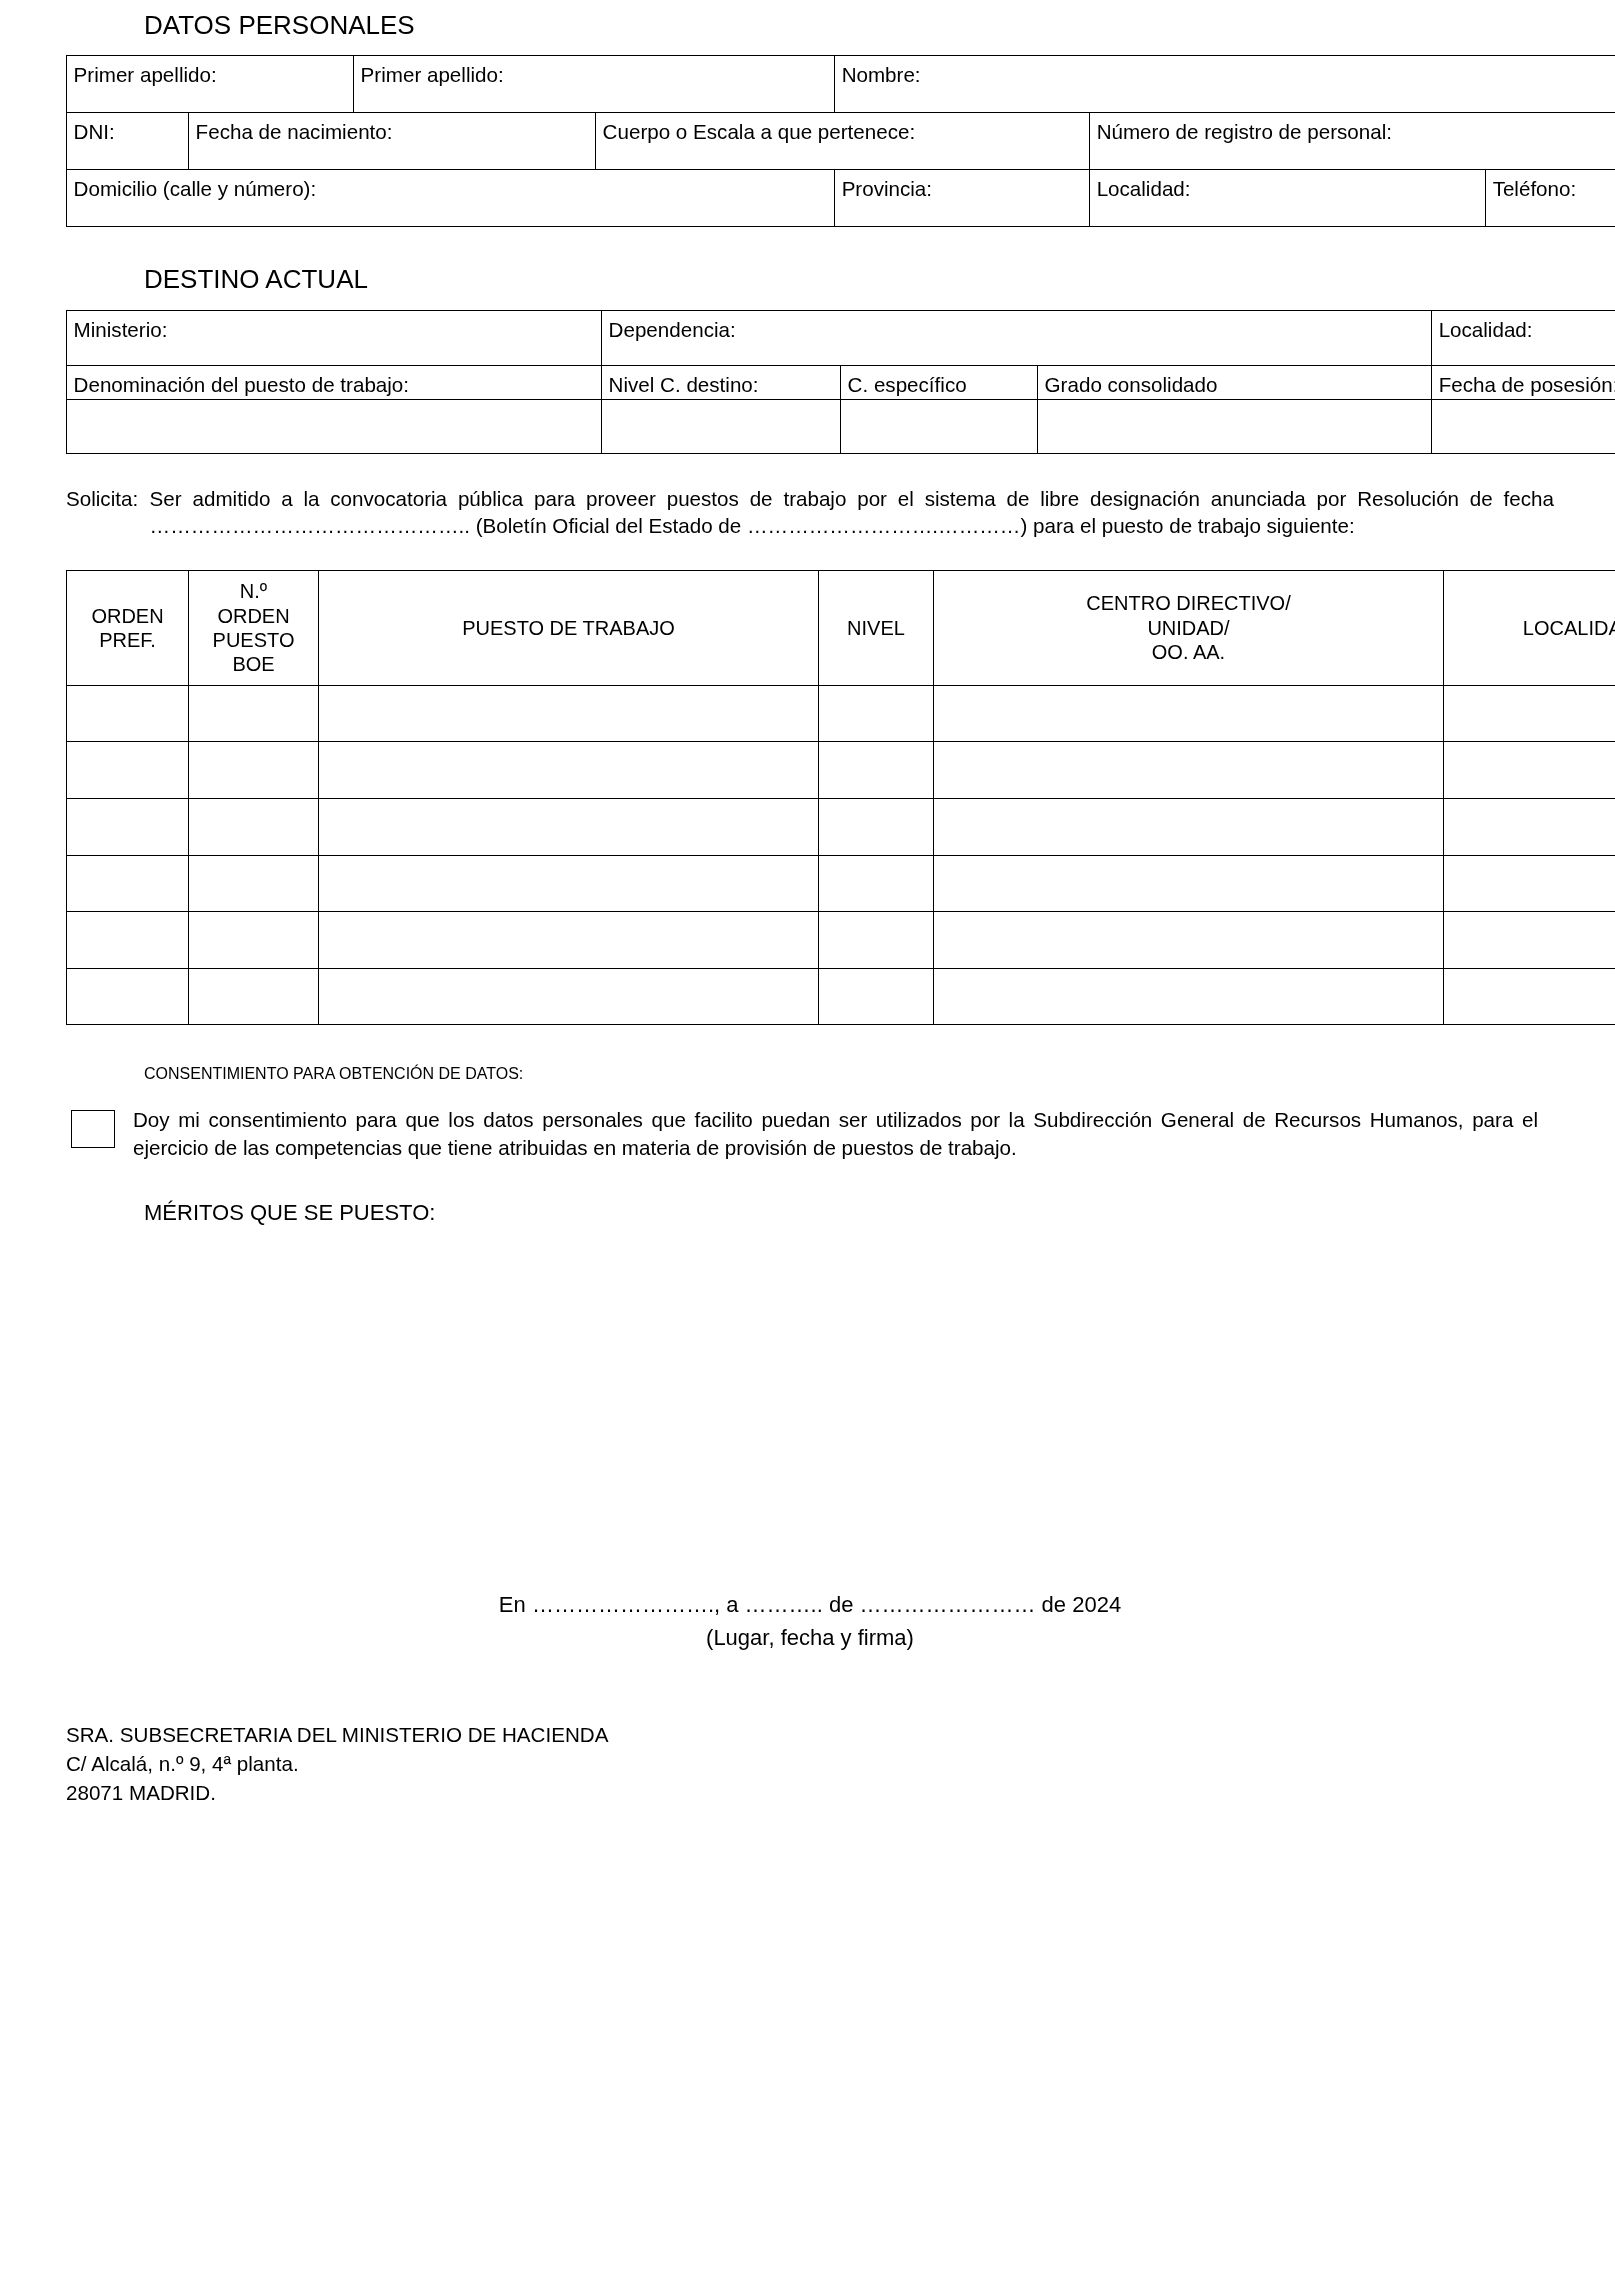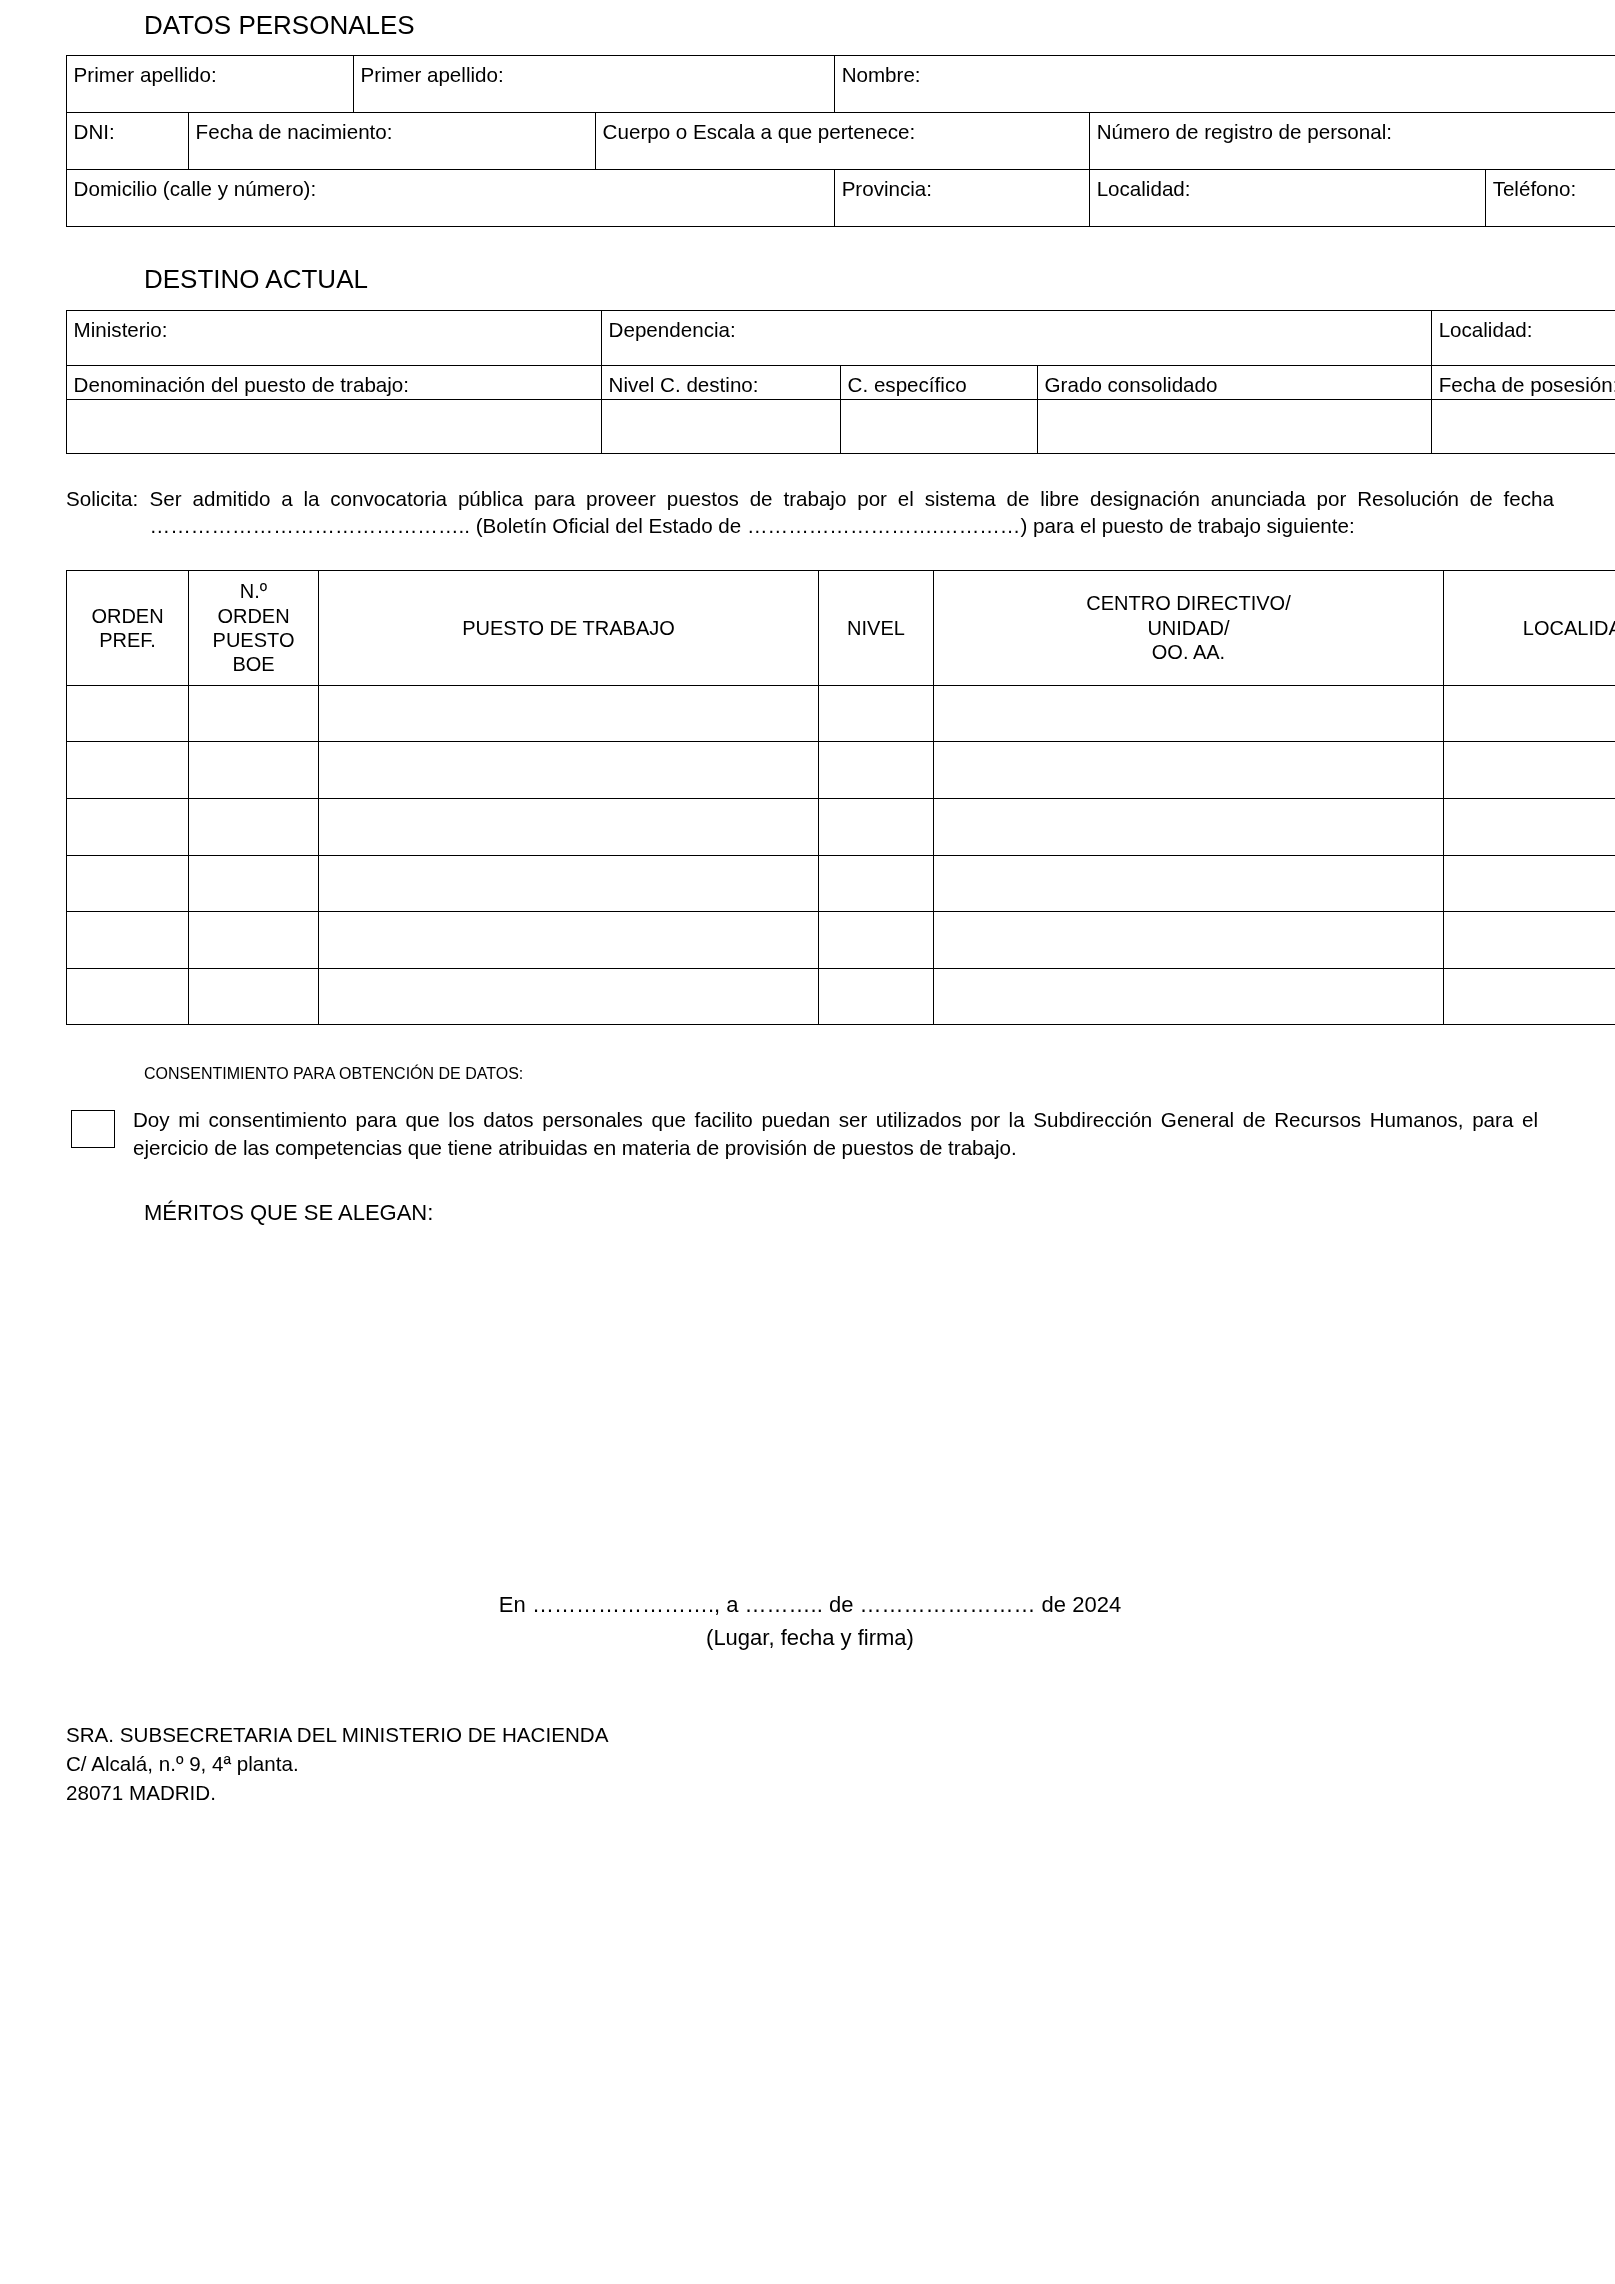--- a/index.html
+++ b/index.html
@@ -351,21 +351,21 @@
     </tbody>
   </table>
 
   <div class="consent-title">CONSENTIMIENTO PARA OBTENCIÓN DE DATOS:</div>
 
   <div class="consent-block">
     <div class="consent-box"></div>
     <p>Doy mi consentimiento para que los datos personales que facilito puedan ser utilizados por la Subdirección General de Recursos Humanos, para el ejercicio de las competencias que tiene atribuidas en materia de provisión de puestos de trabajo.</p>
   </div>
 
-  <div class="meritos">MÉRITOS QUE SE ALEGAN:</div>
+  <div class="meritos">MÉRITOS QUE SE PUESTO:</div>
   <div class="meritos-space"></div>
 
   <div class="firma">
     <div>En ……………………., a ……….. de …………………… de 2024</div>
     <div class="sub">(Lugar, fecha y firma)</div>
   </div>
 
   <div class="destinatario">
     <div>SRA. SUBSECRETARIA DEL MINISTERIO DE HACIENDA</div>
     <div>C/ Alcalá, n.º 9, 4ª planta.</div>

